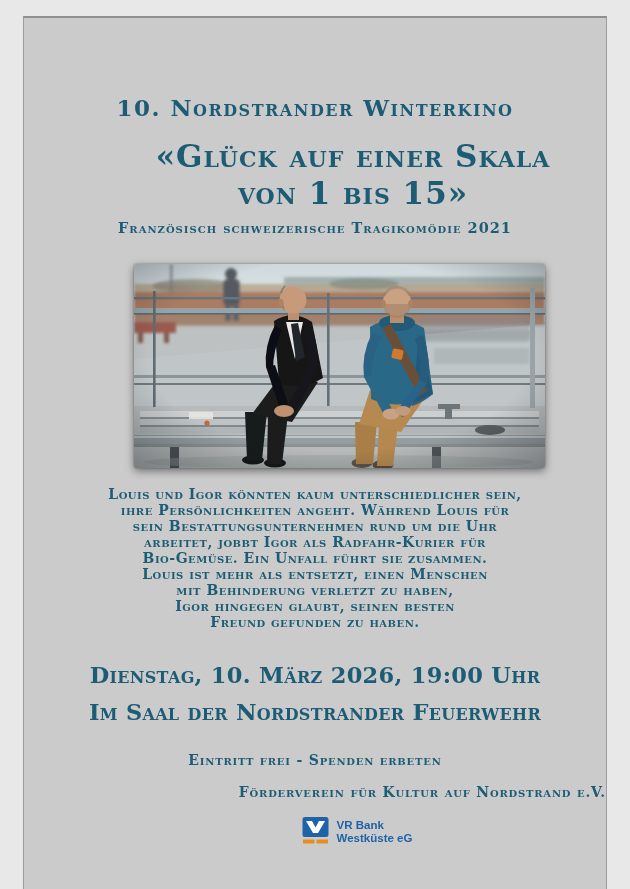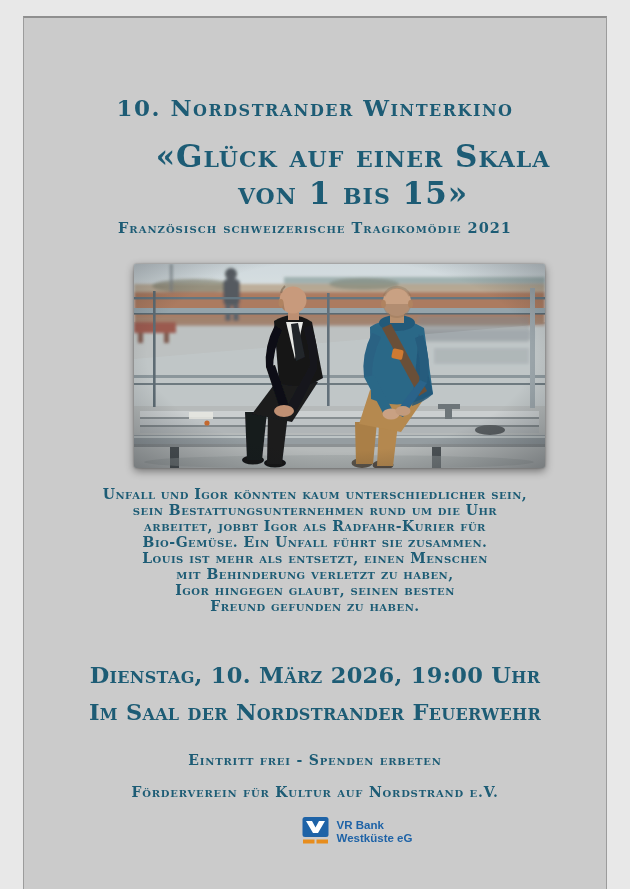--- a/index.html
+++ b/index.html
@@ -24,21 +24,21 @@
     font-weight:bold;
     color:#1d5c75;
   }
   .kino-title   { top:76px;  font-size:23px;   letter-spacing:1.5px; }
   .film-title   { top:120px; font-size:31px;   line-height:37px; letter-spacing:1px;padding-left:38px; }
   .subtitle     { top:201px; font-size:14.5px; letter-spacing:1px; }
   .description  { top:468px; font-size:14px;   line-height:16px; letter-spacing:0.5px; }
   .date-line    { top:644px; font-size:22.5px; letter-spacing:0.3px; }
   .venue-line   { top:681px; font-size:22.5px; letter-spacing:0.3px; }
   .admission    { top:734px; font-size:14px;   letter-spacing:0.8px; }
-  .organizer    { top:766px; font-size:14px;   letter-spacing:0.8px; }
+  .organizer    { top:766px; font-size:14px;   letter-spacing:0.8px;text-align:right; }
 
   .photo {
     position:absolute; top:246px; left:110px;
     width:411px; height:204px;
     border-radius:2px;
     overflow:hidden;
     box-shadow:0 3px 9px rgba(0,0,0,0.45), 0 0 2px rgba(0,0,0,0.35);
     background:#b6baba;
   }
   .photo svg { display:block; }
@@ -186,21 +186,22 @@
         <path d="M250,32 a14,14 0 0 1 26,0" stroke="#8a6f57" stroke-width="3" fill="none" opacity="0.35"></path>
         <ellipse cx="249.5" cy="40" rx="2.4" ry="4" fill="#b08360"></ellipse>
         <ellipse cx="276.5" cy="40" rx="2.4" ry="4" fill="#b08360"></ellipse>
       </g>
 
       <rect x="0" y="0" width="411" height="204" fill="url(#vig)"></rect>
     </svg>
   </div>
 
   <div class="tealtext description">
-    <div>Unfall und Igor könnten kaum unterschiedlicher sein,</div>
+    <div>Louis und Igor könnten kaum unterschiedlicher sein,</div>
+    <div>ihre Persönlichkeiten angeht. Während Louis für</div>
     <div>sein Bestattungsunternehmen rund um die Uhr</div>
     <div>arbeitet, jobbt Igor als Radfahr-Kurier für</div>
     <div>Bio-Gemüse. Ein Unfall führt sie zusammen.</div>
     <div>Louis ist mehr als entsetzt, einen Menschen</div>
     <div>mit Behinderung verletzt zu haben,</div>
     <div>Igor hingegen glaubt, seinen besten</div>
     <div>Freund gefunden zu haben.</div>
   </div>
 
   <div class="tealtext date-line">Dienstag, 10. März 2026, 19:00 Uhr</div>

